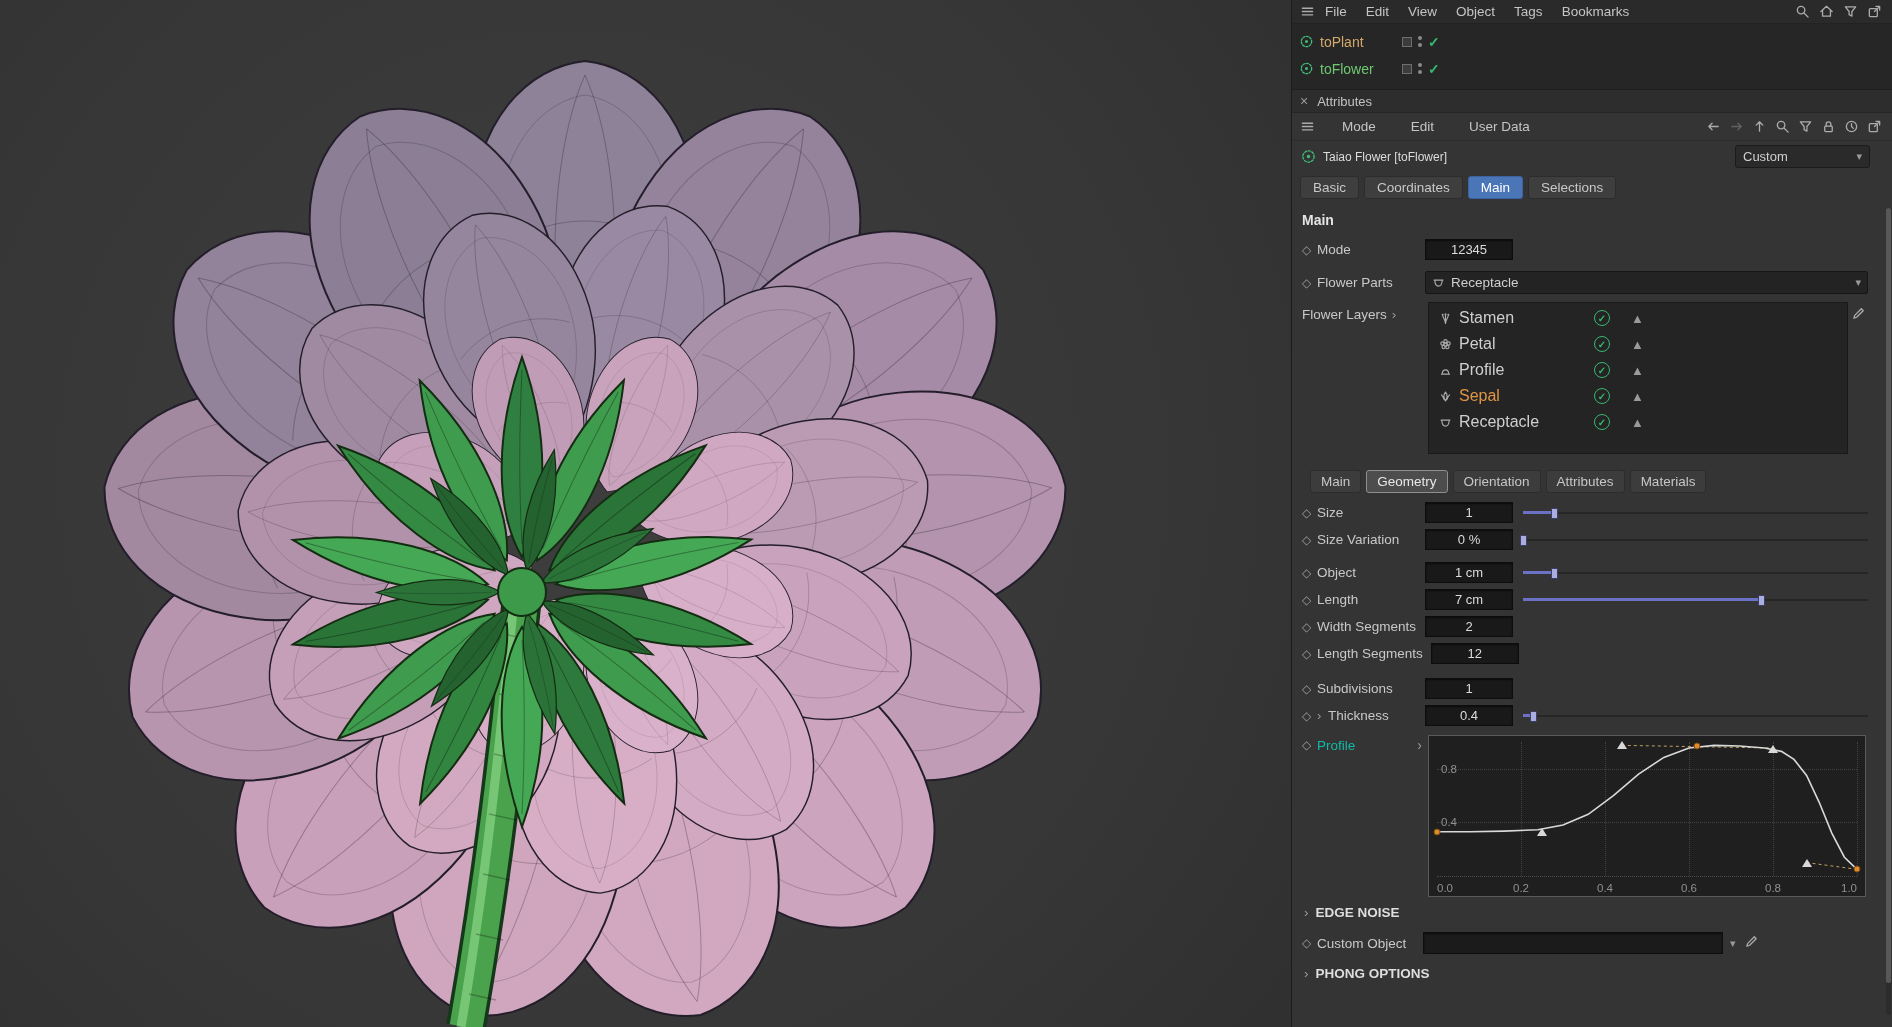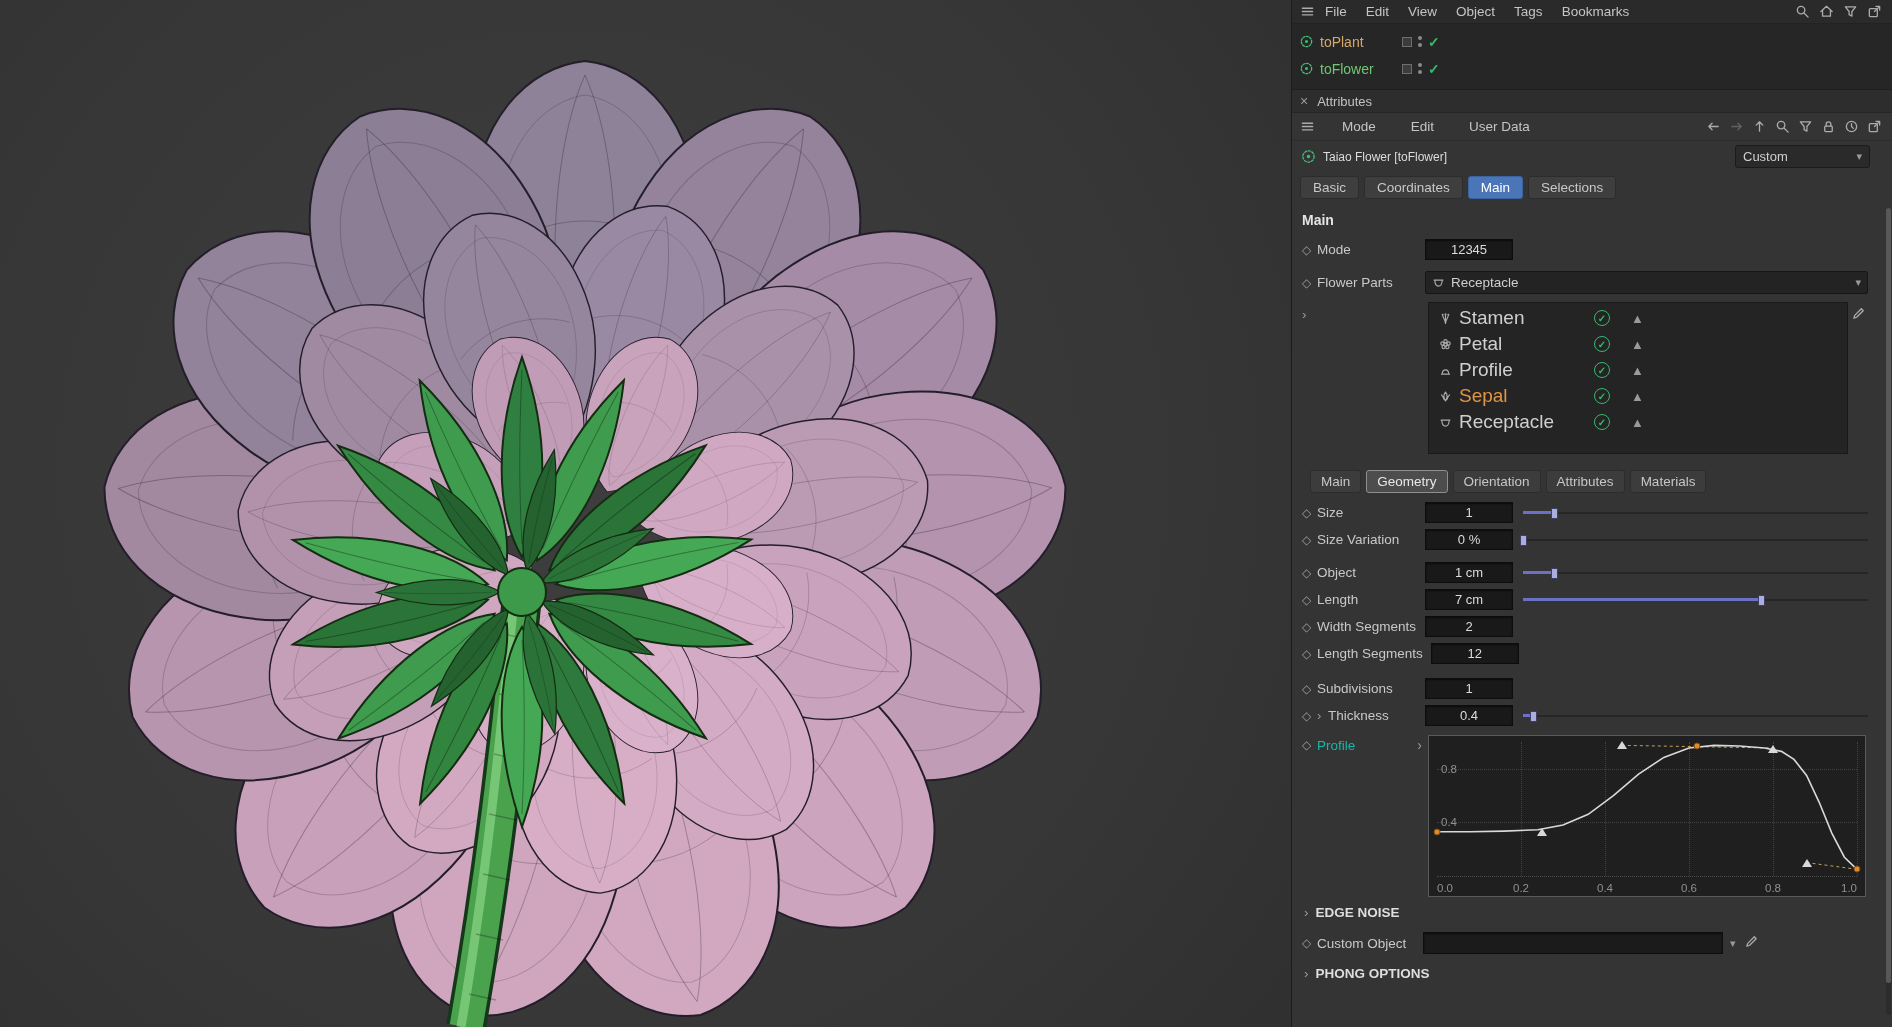--- a/index.html
+++ b/index.html
@@ -74,21 +74,21 @@
 
   .dropwide{flex:1;height:23px;margin:0 24px 0 8px;background:#232323;border:1px solid #161616;border-radius:2px;
     display:flex;align-items:center;gap:6px;padding:0 6px;font-size:13.5px;color:#cfcfcf;}
   .dropwide .dd{margin-left:auto;color:#9a9a9a;font-size:11px;}
 
   .layerswrap{display:flex;padding-left:10px;position:relative;}
   .layerslabel{flex:0 0 126px;padding-top:5px;display:flex;gap:5px;font-size:13.5px;color:#c8c8c8;}
   .layerslabel .lchev{color:#9a9a9a;}
   .layerbox{width:420px;height:152px;background:#242424;border:1px solid #191919;padding-top:2px;}
   .lrow{display:flex;align-items:center;height:26px;padding:0 8px 0 10px;gap:7px;}
-  .lrow .lname{width:128px;font-size:19px;color:#cfcfcf;}
+  .lrow .lname{width:128px;font-size:16px;color:#cfcfcf;}
   .lrow.sel .lname{color:#e09546;}
   .ckc{width:16px;height:16px;border:1.5px solid #35b96e;border-radius:50%;color:#35b96e;
     font-size:10px;font-weight:bold;display:flex;align-items:center;justify-content:center;flex:none;}
   .ltri{color:#9a9a9a;font-size:13px;margin-left:14px;}
   .editpen{position:absolute;right:26px;top:4px;}
 
   
   .profrow{display:flex;padding-left:10px;align-items:flex-start;}
   .proflabel{flex:0 0 126px;display:flex;align-items:center;padding-top:2px;}
   .proflabel .endchev{margin-left:auto;margin-right:6px;color:#9a9a9a;}
@@ -362,20 +362,21 @@
               <path d="M3.5 5c0 6 2.5 7.5 4.5 7.5S12.5 11 12.5 5M2.5 5h11"></path>
             </svg>
           <span>Receptacle</span>
           <span class="dd">▾</span>
         </span>
       </div>
       <div class="gap6"></div>
 
       <div class="layerswrap">
         <div class="layerslabel">
+          <span>Flower Layers</span>
           <span class="lchev">›</span>
         </div>
         <div class="layerbox">
           <div class="lrow">
             <svg class="ic small" viewBox="0 0 16 16">
                 <path d="M8 14c0-4-3-6-3.5-10M8 14V3.5M8 14c0-4 3-6 3.5-10"></path>
                 <circle cx="4.5" cy="3.2" r="1.2" fill="#ababab" stroke="none"></circle>
                 <circle cx="8" cy="2.7" r="1.2" fill="#ababab" stroke="none"></circle>
                 <circle cx="11.5" cy="3.2" r="1.2" fill="#ababab" stroke="none"></circle>
               </svg>

